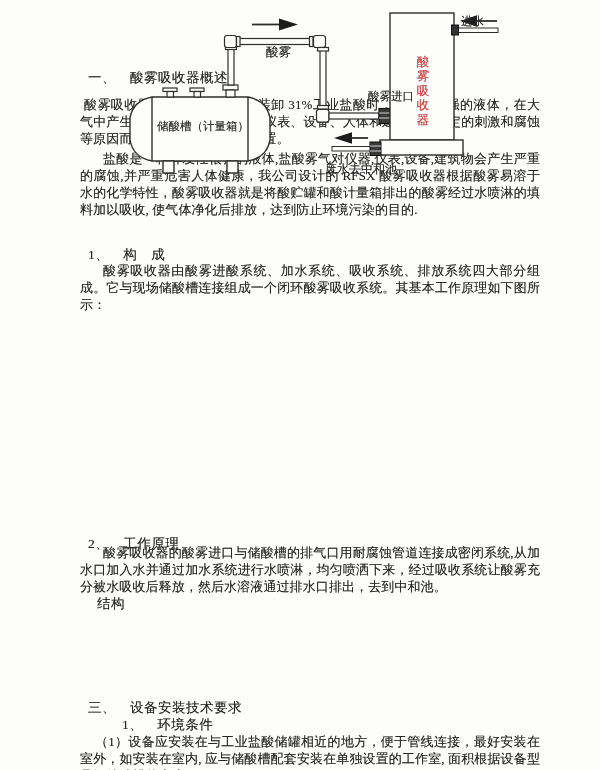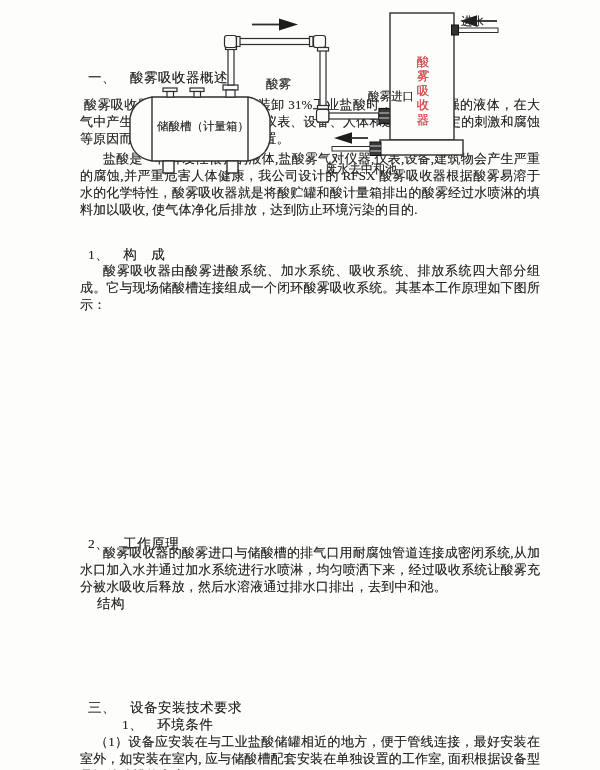--- a/index.html
+++ b/index.html
@@ -148,21 +148,21 @@
           <polygon points="460,21 477,15.2 477,26.8" fill="#1d1d1d" stroke="none"></polygon>
           <line x1="476" y1="21" x2="497" y2="21" stroke-width="1.8"></line>
         </g>
         <g>
           <polygon points="334,138 352,132.2 352,143.8" fill="#1d1d1d" stroke="none"></polygon>
           <line x1="351" y1="138" x2="368" y2="138" stroke-width="1.8"></line>
         </g>
       </g>
     </svg>
 
-    <span class="dlabel" style="left:266px; top:46px; font-size:12.5px;margin-top:32px;">酸雾</span>
+    <span class="dlabel" style="left:266px; top:46px; font-size:12.5px;">酸雾</span>
     <span class="dlabel" style="left:334px; top:90px;padding-left:34px;">酸雾进口</span>
     <span class="dlabel" style="left:461px; top:15px;">进水</span>
     <span class="dlabel" style="left:325px; top:163px; font-size:12px;">废水去中和池</span>
     <span class="dlabel" style="left:157px; top:120px;">储酸槽（计量箱）</span>
     <span class="dlabel-vertical">酸雾吸收器</span>
   </div>
 
   <div class="abs heading" style="left:88px; top:528px;margin-top:8px;">2、　工作原理</div>
 
   <p class="abs body-text indent-2em" style="left:80px; top:544px; margin:0;">酸雾吸收器的酸雾进口与储酸槽的排气口用耐腐蚀管道连接成密闭系统,从加水口加入水并通过加水系统进行水喷淋，均匀喷洒下来，经过吸收系统让酸雾充分被水吸收后释放，然后水溶液通过排水口排出，去到中和池。</p>

